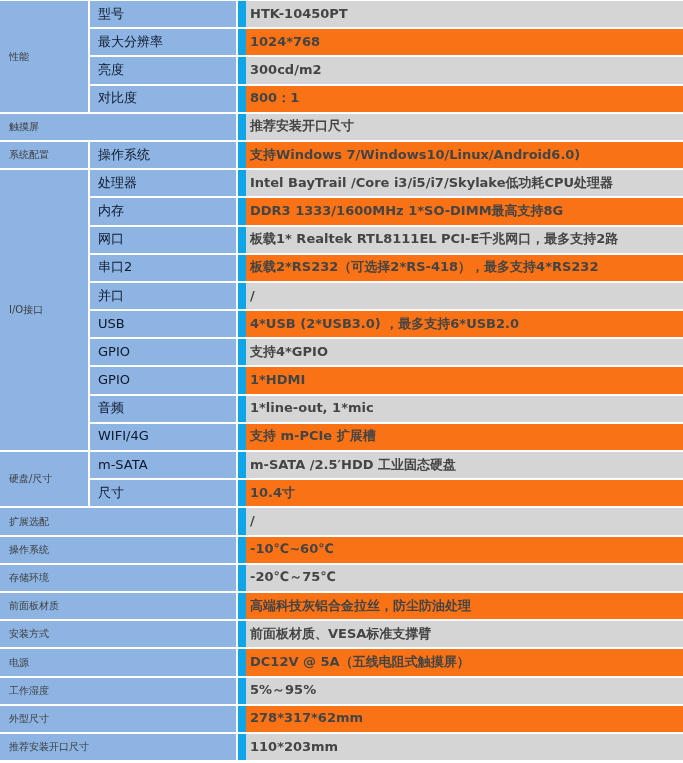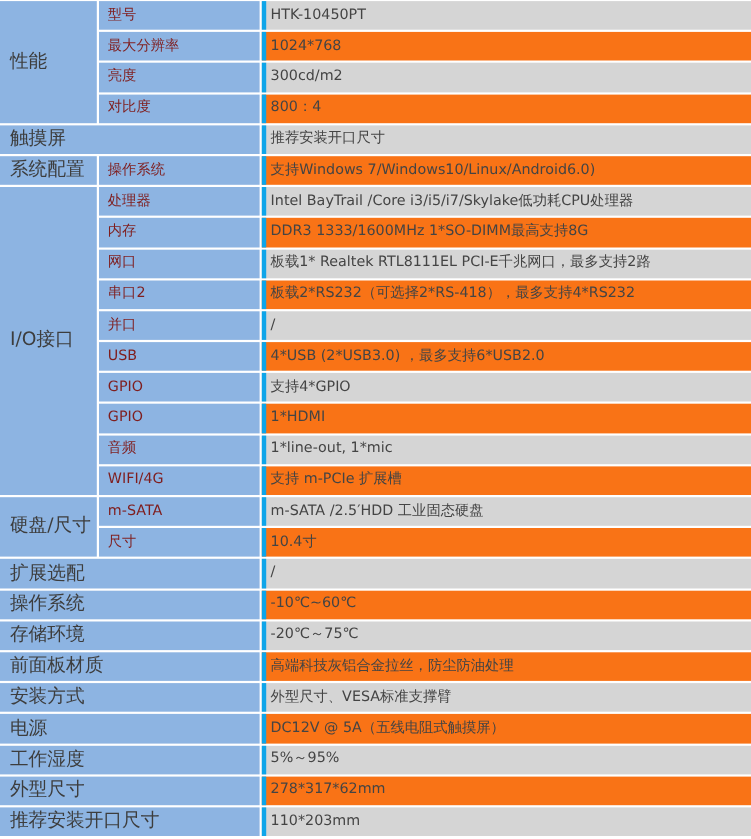--- a/index.html
+++ b/index.html
@@ -27,31 +27,32 @@
     font-size: 13px;
     line-height: 1.15;
     vertical-align: middle;
     white-space: nowrap;
     overflow: hidden;
   }
   td.cat {
     background: #8db4e2;
     color: #3d3d3d;
     padding-left: 9px;
-    font-size: 17px;
+    font-size: 10px;
   }
   td.sub {
     background: #8db4e2;
-    color: #7f1d1d;
+    color: #0f172a;
     padding-left: 8px;
   }
   td.val {
-    border-left: 4px solid #0ea5e9;
+    border-left: 8px solid #0ea5e9;
     padding-left: 4px;
     color: #444444;
+    font-weight: bold;
   }
   td.val.gray  { background: #d5d5d5; }
   td.val.white { background: #f97316; }
 </style>
 </head>
 <body>
 
 <div class="viewport">
   <table class="spec">
     <colgroup>
@@ -68,21 +69,21 @@
         <tr>
           <td class="sub">最大分辨率</td>
           <td class="val white">1024*768</td>
         </tr>
         <tr>
           <td class="sub">亮度</td>
           <td class="val gray">300cd/m2</td>
         </tr>
         <tr>
           <td class="sub">对比度</td>
-          <td class="val white">800：4</td>
+          <td class="val white">800：1</td>
         </tr>
         <tr>
           <td class="cat" colspan="2">触摸屏</td>
           <td class="val gray">推荐安装开口尺寸</td>
         </tr>
         <tr>
           <td class="cat" rowspan="1">系统配置</td>
           <td class="sub">操作系统</td>
           <td class="val white">支持Windows 7/Windows10/Linux/Android6.0)</td>
         </tr>
@@ -147,21 +148,21 @@
         <tr>
           <td class="cat" colspan="2">存储环境</td>
           <td class="val gray">-20℃～75℃</td>
         </tr>
         <tr>
           <td class="cat" colspan="2">前面板材质</td>
           <td class="val white">高端科技灰铝合金拉丝，防尘防油处理</td>
         </tr>
         <tr>
           <td class="cat" colspan="2">安装方式</td>
-          <td class="val gray">外型尺寸、VESA标准支撑臂</td>
+          <td class="val gray">前面板材质、VESA标准支撑臂</td>
         </tr>
         <tr>
           <td class="cat" colspan="2">电源</td>
           <td class="val white">DC12V @ 5A（五线电阻式触摸屏）</td>
         </tr>
         <tr>
           <td class="cat" colspan="2">工作湿度</td>
           <td class="val gray">5%～95%</td>
         </tr>
         <tr>

